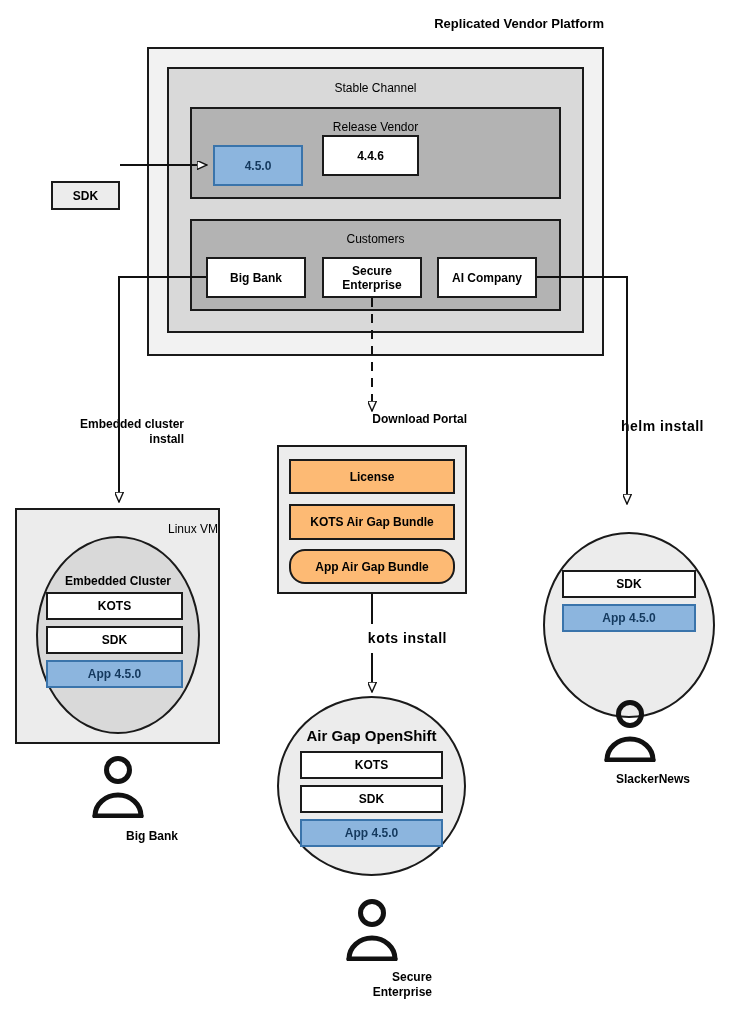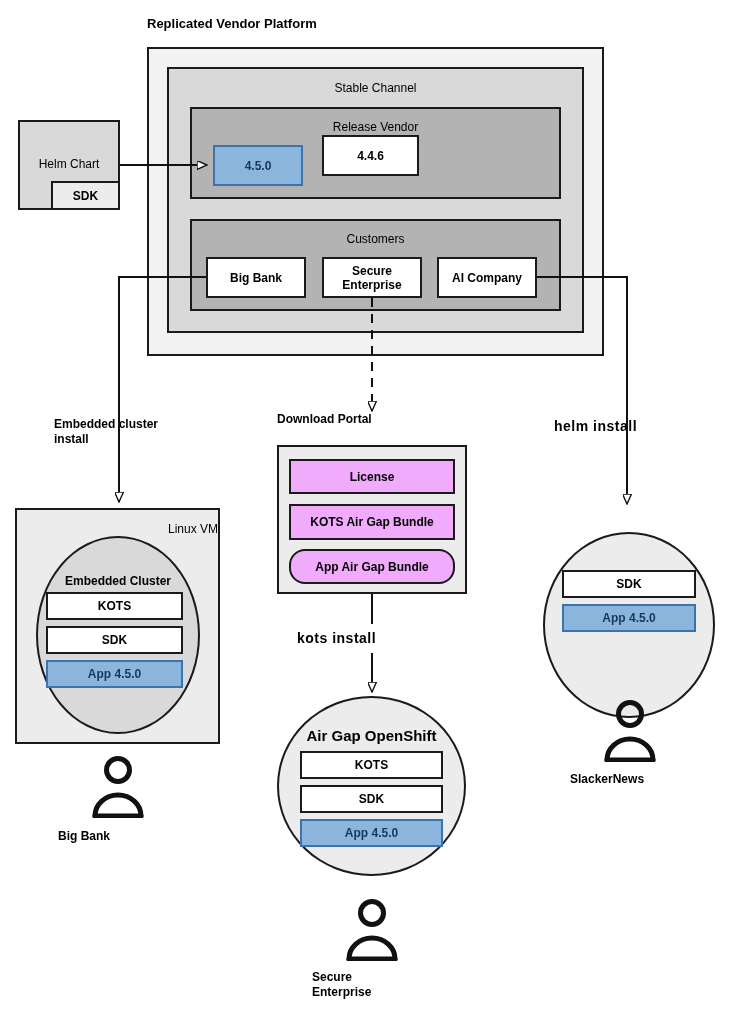--- a/index.html
+++ b/index.html
@@ -1,29 +1,29 @@
 <!DOCTYPE html>
 <html><head>
 <meta charset="utf-8">
 <style>
   html,body{margin:0;padding:0;background:#ffffff;}
   body{width:734px;height:1026px;position:relative;
        font-family:"Liberation Sans",sans-serif;color:#000;}
   #stage{position:relative;width:734px;height:1026px;overflow:hidden;}
 
-  .lbl{position:absolute;text-align:left;font-weight:bold;font-size:12px;line-height:15px;}
+  .lbl{position:absolute;text-align:right;font-weight:bold;font-size:12px;line-height:15px;}
   .lbl.mono{font-family:Liberation Sans, sans-serif;font-weight:bold;font-size:14px;letter-spacing:0.5px;}
 
   .box{position:absolute;box-sizing:border-box;border:2px solid #1a1a1a;}
   .box > .title{position:absolute;left:0;right:0;text-align:center;font-weight:normal;font-size:12px;}
 
   .fill-platform{background:#f2f2f2;}
   .fill-channel{background:#d9d9d9;}
   .fill-inner{background:#b3b3b3;}
-  .fill-grey{background:#f0abfc;}
+  .fill-grey{background:#fdba74;}
   .fill-light{background:#ececec;}
   .fill-white{background:#ffffff;}
 
   .cell{position:absolute;box-sizing:border-box;border:2px solid #1a1a1a;
         display:flex;align-items:center;justify-content:center;
         text-align:center;font-weight:bold;font-size:12px;line-height:14px;}
   .cell.blue{background:#8cb5de;border-color:#3a74ab;color:#14395e;}
 
   .ellipse{position:absolute;box-sizing:border-box;border:2px solid #1a1a1a;border-radius:50%;}
 
@@ -52,23 +52,20 @@
   <div class="cell fill-white" style="left:322px;top:135px;width:97px;height:41px;">4.4.6</div>
 
   <div class="box fill-inner" style="left:190px;top:219px;width:371px;height:92px;">
     <div class="title" style="top:11px;">Customers</div>
   </div>
   <div class="cell fill-white" style="left:206px;top:257px;width:100px;height:41px;">Big Bank</div>
   <div class="cell fill-white" style="left:322px;top:257px;width:100px;height:41px;white-space:pre-line;">Secure
 Enterprise</div>
   <div class="cell fill-white" style="left:437px;top:257px;width:100px;height:41px;">AI Company</div>
 
-  <div class="box fill-channel" style="left:18px;top:120px;width:102px;height:90px;">
-    <div class="title" style="top:35px;">Helm Chart</div>
-  </div>
   <div class="cell fill-light" style="left:51px;top:181px;width:69px;height:29px;">SDK</div>
 
   <div class="lbl" style="left:54px;top:417px;width:130px;white-space:pre-line;">Embedded cluster
 install</div>
   <div class="lbl mono" style="left:297px;top:631px;width:150px;">kots install</div>
   <div class="lbl mono" style="left:554px;top:419px;width:150px;">helm install</div>
 
   <div class="lbl" style="left:277px;top:412px;width:190px;">Download Portal</div>
   <div class="box fill-light" style="left:277px;top:445px;width:190px;height:149px;"></div>
   <div class="cell fill-grey" style="left:289px;top:459px;width:166px;height:35px;">License</div>

